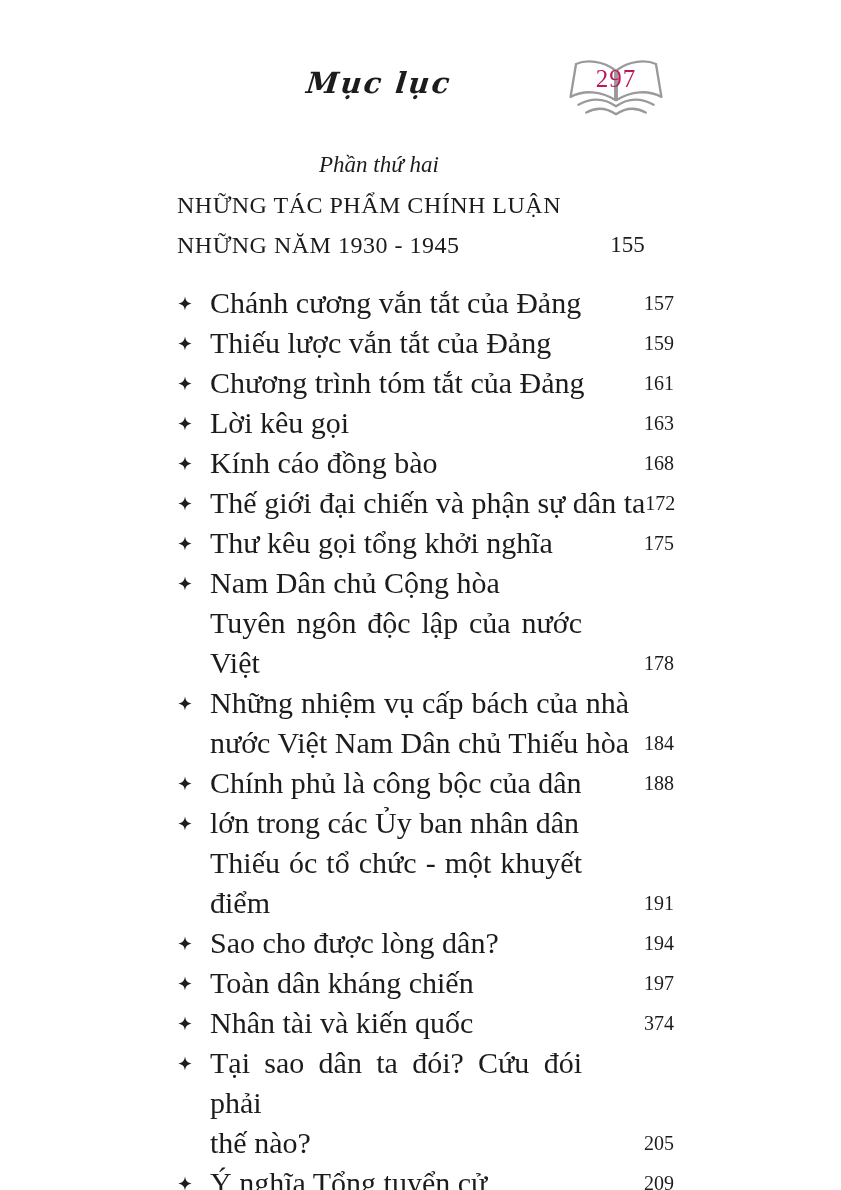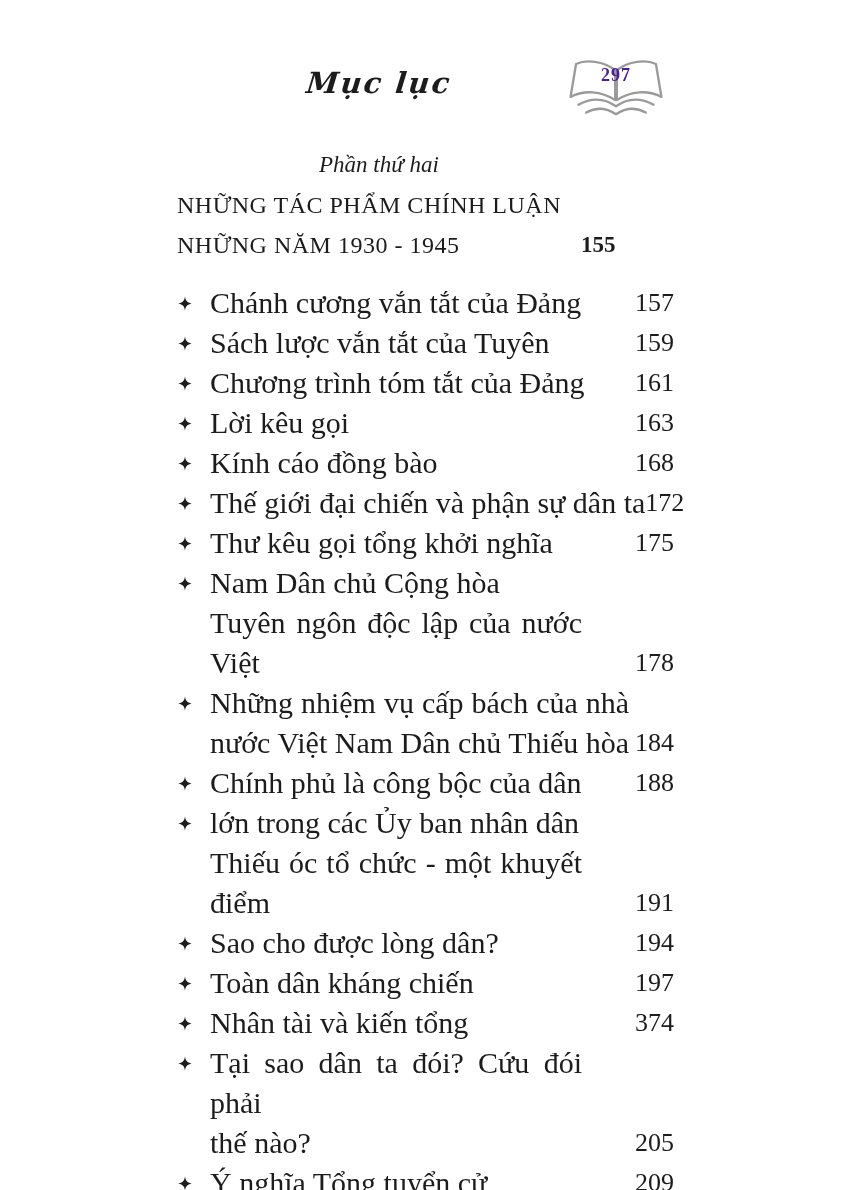--- a/index.html
+++ b/index.html
@@ -27,39 +27,39 @@
     transform:skewX(-6deg);
   }
   .book-badge{
     position:absolute;top:56px;right:178px;
     width:94px;height:74px;
   }
   .book-badge svg{position:absolute;left:0;top:0;width:94px;height:74px;}
   .book-badge .badge-num{
     position:absolute;left:0;top:9px;width:94px;
     text-align:center;
-    font-weight:bold;font-size:18px;letter-spacing:1px;
-    color:#4c1d95;
+    font-weight:normal;font-size:25px;letter-spacing:1px;
+    color:#be185d;
   }
   
   .content{
     position:absolute;left:177px;top:145px;width:497px;
   }
   .part-label{
     width:404px;text-align:center;
     font-style:italic;font-size:23px;line-height:40px;
   }
   .section-title-line{
     width:404px;text-align:left;
     font-size:24px;line-height:40px;letter-spacing:.5px;
   }
   .title-row{display:flex;width:100%;}
   .title-row .section-title-line{flex:0 0 404px;}
   .section-page{
-    flex:1;text-align:left;font-size:23px;line-height:40px;font-weight:bold;
+    flex:1;text-align:center;font-size:23px;line-height:40px;
   }
   
   .toc{margin-top:18px;}
   .toc-row{display:flex;align-items:flex-start;}
   .bullet-cell{
     flex:0 0 33px;height:40px;
     display:flex;align-items:center;
   }
   .bullet-cell svg{width:16px;height:17px;display:block;}
   .item-text{
@@ -67,21 +67,21 @@
     font-size:30px;line-height:40px;
   }
   .item-text .line{white-space:nowrap;}
   .item-text .line.stretch{
     white-space:normal;
     text-align:justify;
     text-align-last:justify;
   }
   .item-page{
     flex:1;text-align:right;
-    font-size:26px;line-height:40px;
+    font-size:20px;line-height:40px;
     align-self:flex-end;
   }
 </style>
 </head>
 <body>
 
 <div class="page">
 
   <div class="header-script">Mục lục</div>
 
@@ -120,21 +120,21 @@
           </div>
     <div class="item-page">157</div>
   </div>
         <div class="toc-row">
     <div class="bullet-cell">
       <svg viewBox="0 0 24 24" fill="#1c1c1c">
         <path d="M12 1 C12.9 7.6 14.3 9.6 22 12 C14.3 14.4 12.9 16.4 12 23 C11.1 16.4 9.7 14.4 2 12 C9.7 9.6 11.1 7.6 12 1 Z"></path>
       </svg>
     </div>
     <div class="item-text">
-            <div class="line">Sách lược vắn tắt của Tuyên</div>
+            <div class="line">Thiếu lược vắn tắt của Đảng</div>
           </div>
     <div class="item-page">159</div>
   </div>
         <div class="toc-row">
     <div class="bullet-cell">
       <svg viewBox="0 0 24 24" fill="#1c1c1c">
         <path d="M12 1 C12.9 7.6 14.3 9.6 22 12 C14.3 14.4 12.9 16.4 12 23 C11.1 16.4 9.7 14.4 2 12 C9.7 9.6 11.1 7.6 12 1 Z"></path>
       </svg>
     </div>
     <div class="item-text">
@@ -255,21 +255,21 @@
           </div>
     <div class="item-page">197</div>
   </div>
         <div class="toc-row">
     <div class="bullet-cell">
       <svg viewBox="0 0 24 24" fill="#1c1c1c">
         <path d="M12 1 C12.9 7.6 14.3 9.6 22 12 C14.3 14.4 12.9 16.4 12 23 C11.1 16.4 9.7 14.4 2 12 C9.7 9.6 11.1 7.6 12 1 Z"></path>
       </svg>
     </div>
     <div class="item-text">
-            <div class="line">Nhân tài và kiến tổng</div>
+            <div class="line">Nhân tài và kiến quốc</div>
           </div>
     <div class="item-page">374</div>
   </div>
         <div class="toc-row">
     <div class="bullet-cell">
       <svg viewBox="0 0 24 24" fill="#1c1c1c">
         <path d="M12 1 C12.9 7.6 14.3 9.6 22 12 C14.3 14.4 12.9 16.4 12 23 C11.1 16.4 9.7 14.4 2 12 C9.7 9.6 11.1 7.6 12 1 Z"></path>
       </svg>
     </div>
     <div class="item-text">

